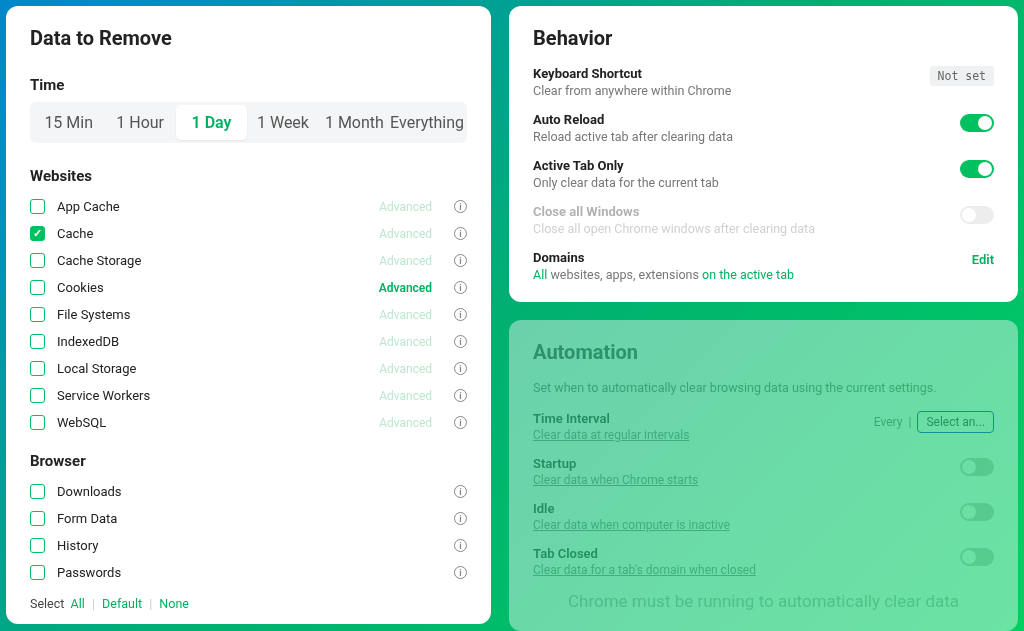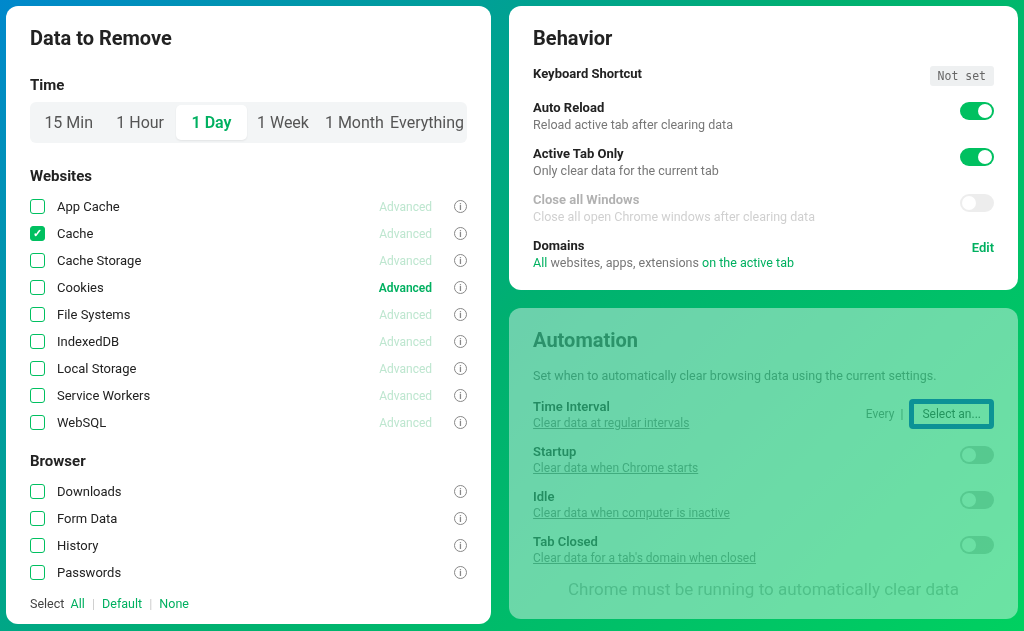--- a/index.html
+++ b/index.html
@@ -114,21 +114,21 @@
   
   .automation { opacity: 0.42; }
   .automation h1.title { color: #666; }
   .auto-sub { font-size: 12.5px; color: #888; margin-bottom: 16px; }
   .auto-row { display: flex; align-items: flex-start; margin-bottom: 14px; gap: 10px; }
   .auto-text { flex: 1; }
   .auto-title { font-size: 13px; font-weight: 600; color: #555; }
   .auto-subl { font-size: 12px; color: #999; margin-top: 2px; text-decoration: underline; }
   .interval-ctrl { display: flex; gap: 6px; align-items: center; font-size: 12px; color: #888; }
   .interval-ctrl .sel {
-    border: 5px solid #1d4ed8; padding: 3px 8px; border-radius: 4px; color: #555;
+    border: 1px solid #1d4ed8; padding: 3px 8px; border-radius: 4px; color: #555;
   }
   .foot-note { font-size: 17px; color: #bbb; text-align: center; margin-top: 6px; }
 </style>
 </head>
 <body>
 
 <div class="panel left-col">
   <h1 class="title">Data to Remove</h1>
 
   <h2 class="section">Time</h2>
@@ -234,20 +234,21 @@
 </div>
 
 <div class="right-col">
 
   <div class="panel">
     <h1 class="title">Behavior</h1>
 
     <div class="bh-row">
       <div class="bh-text">
         <div class="bh-title">Keyboard Shortcut</div>
+        <div class="bh-sub">Clear from anywhere within Chrome</div>
       </div>
       <span class="badge">Not set</span>
     </div>
 
     <div class="bh-row">
       <div class="bh-text">
         <div class="bh-title">Auto Reload</div>
         <div class="bh-sub">Reload active tab after clearing data</div>
       </div>
       <div class="toggle on"></div>

